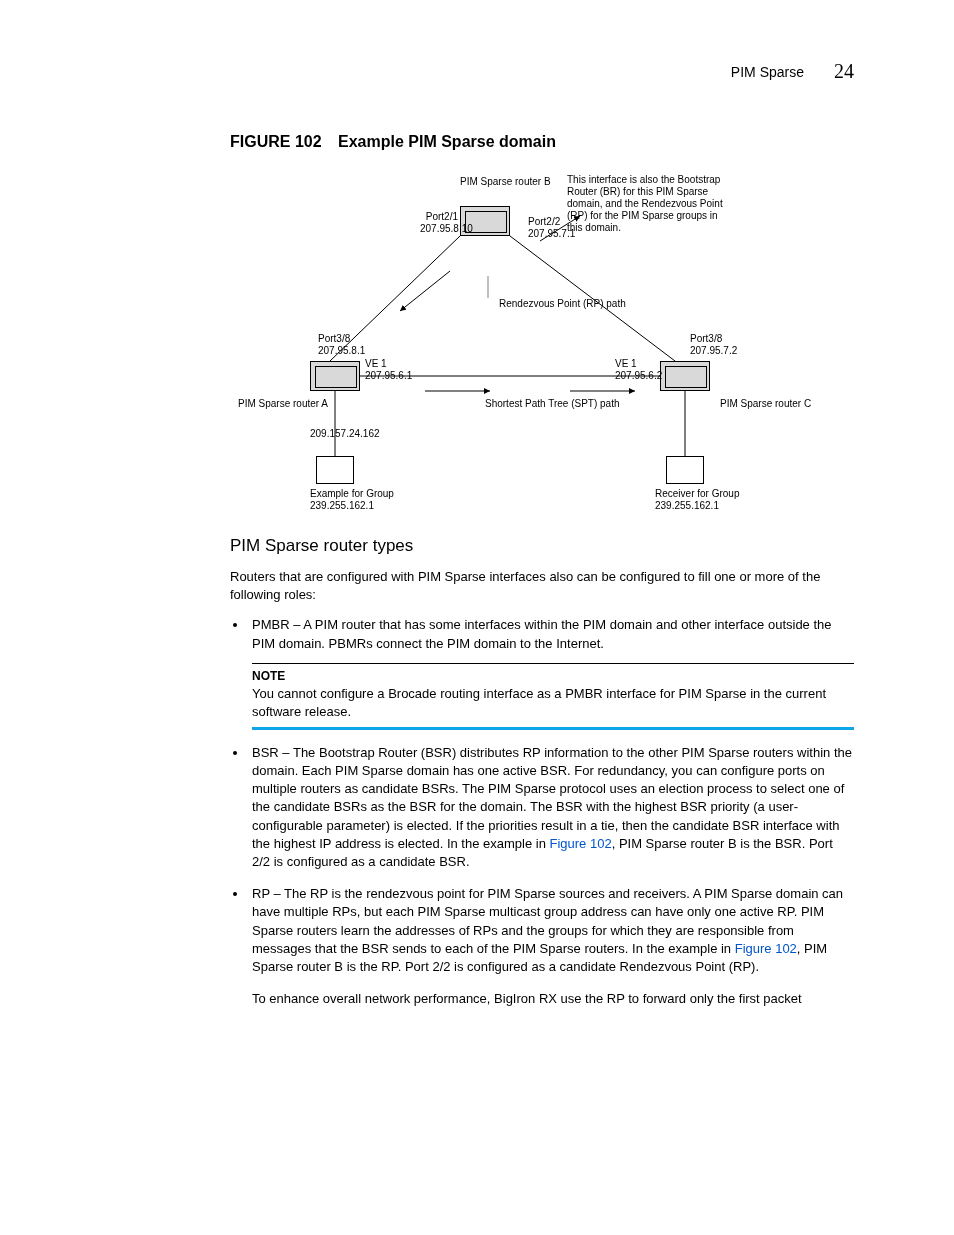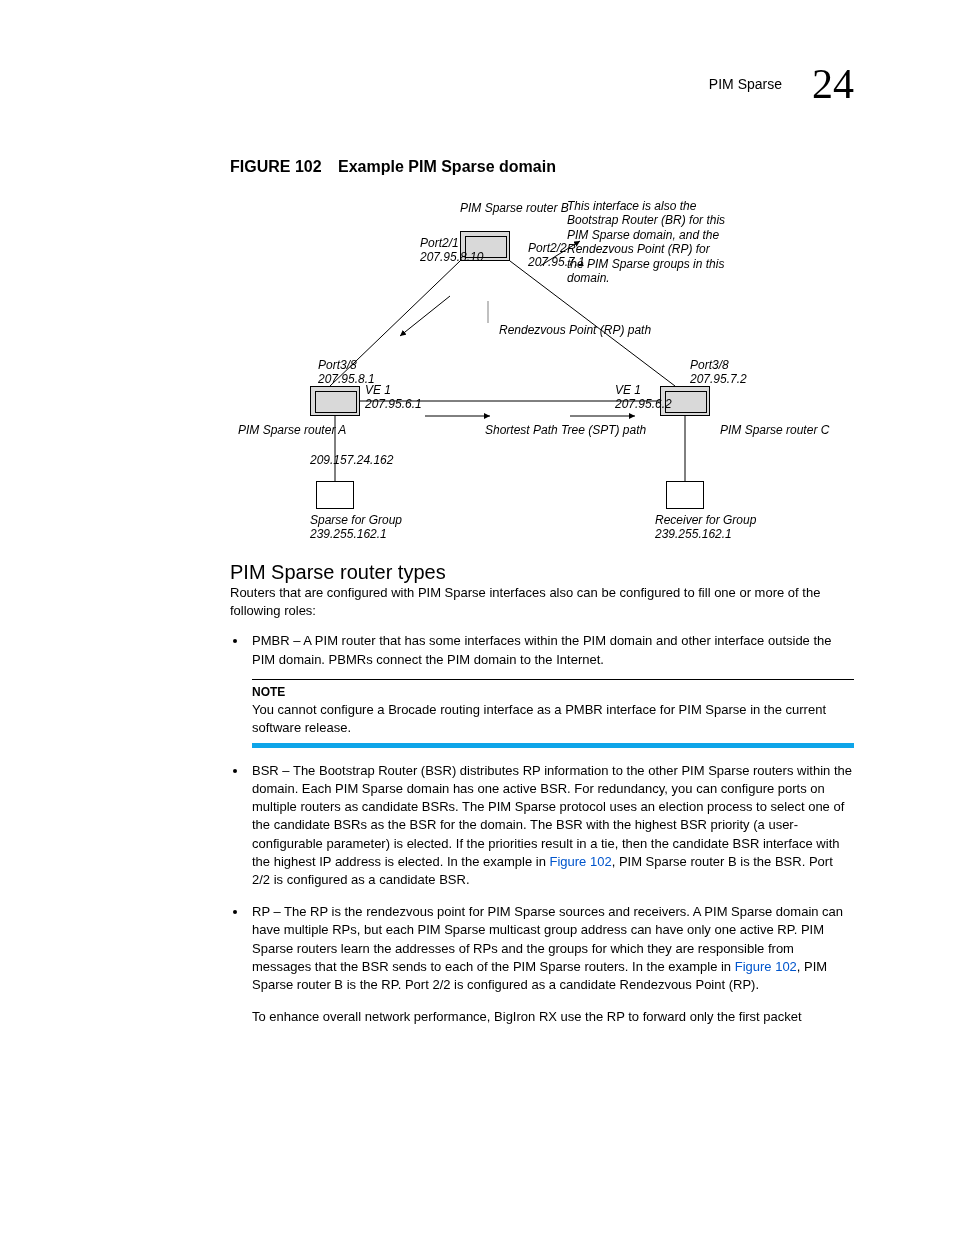--- a/index.html
+++ b/index.html
@@ -14,31 +14,30 @@
     padding: 60px 100px 60px 100px;
   }
   .header {
     display: flex;
     justify-content: flex-end;
     align-items: center;
     gap: 30px;
     margin-bottom: 50px;
   }
   .header-title { font-size: 14px; }
-  .header-chapter { font-size: 42px; font-weight: normal; font-family: Georgia, serif; }
+  .header-chapter { font-size: 20px; font-weight: normal; font-family: Georgia, serif; }
   .content { padding-left: 130px; }
   .figure-caption { font-size: 16px; font-weight: bold; margin-bottom: 15px; }
   .figure-caption .figlabel { margin-right: 12px; }
   .diagram {
     position: relative;
     height: 350px;
     width: 100%;
-    font-size: 12px;
+    font-size: 10px;
     margin-bottom: 20px;
-    font-style: italic;
   }
   .router {
     position: absolute;
     width: 50px;
     height: 30px;
     background: #d9d9d9;
     border: 1px solid #000;
   }
   .router-inner {
     position: absolute;
@@ -50,33 +49,33 @@
   }
   .box {
     position: absolute;
     width: 38px;
     height: 28px;
     background: #fff;
     border: 1px solid #000;
   }
   .label { position: absolute; line-height: 1.2; }
   .h2 {
-    font-size: 20px;
+    font-size: 17px;
     font-weight: normal;
     font-family: Arial, sans-serif;
-    margin-bottom: 0;
+    margin-bottom: 12px;
   }
   p { margin-bottom: 12px; line-height: 1.4; }
   ul { list-style: disc; padding-left: 18px; margin-bottom: 28px; }
   li { margin-bottom: 14px; line-height: 1.4; padding-left: 4px; }
   .note-block {
     margin: 10px 0 14px 0;
     padding-top: 4px;
     border-top: 1px solid #000;
-    border-bottom: 5px solid #0ea5e9;
+    border-bottom: 3px solid #0ea5e9;
     padding-bottom: 6px;
   }
   .note-label { font-weight: bold; font-size: 12px; }
   .figlink { color: #0055cc; }
   svg { position: absolute; top: 0; left: 0; overflow: visible; }
 </style>
 </head>
 <body>
 
 <div class="header">
@@ -116,21 +115,21 @@
       <line x1="455" y1="225" x2="455" y2="290" stroke="#000" stroke-width="1"></line>
 
       <line x1="258" y1="110" x2="258" y2="132" stroke="#000" stroke-width="0.5"></line>
     </svg>
 
     <div class="label" style="left:230px;top:10px;">PIM Sparse router B</div>
     <div class="router" style="left:230px;top:40px;">
         <div class="router-inner"></div>
       </div>
     <div class="label" style="left:337px;top:8px;width:160px;">This interface is also the Bootstrap Router (BR) for this PIM Sparse domain, and the Rendezvous Point (RP) for the PIM Sparse groups in this domain.</div>
-    <div class="label" style="left:190px;top:45px;width:38px;">
+    <div class="label" style="left:190px;top:45px;text-align:right;width:38px;">
       <span>Port2/1</span><br><span>207.95.8.10</span>
     </div>
     <div class="label" style="left:298px;top:50px;">
       <span>Port2/2</span><br><span>207.95.7.1</span>
     </div>
     <div class="label" style="left:255px;top:132px;margin-left:14px;">Rendezvous Point (RP) path</div>
 
     <div class="label" style="left:88px;top:167px;">
       <span>Port3/8</span><br><span>207.95.8.1</span>
     </div>
@@ -151,21 +150,21 @@
     <div class="label" style="left:490px;top:232px;">PIM Sparse router C</div>
     <div class="label" style="left:385px;top:192px;">
       <span>VE 1</span><br><span>207.95.6.2</span>
     </div>
 
     <div class="label" style="left:255px;top:232px;text-align:center;">Shortest Path Tree (SPT) path</div>
 
     <div class="label" style="left:80px;top:262px;">209.157.24.162</div>
     <div class="box" style="left:86px;top:290px;"></div>
     <div class="label" style="left:80px;top:322px;">
-      <span>Sparse for Group</span><br><span>239.255.162.1</span>
+      <span>Example for Group</span><br><span>239.255.162.1</span>
     </div>
 
     <div class="box" style="left:436px;top:290px;"></div>
     <div class="label" style="left:425px;top:322px;">
       <span>Receiver for Group</span><br><span>239.255.162.1</span>
     </div>
   </div>
 
   <h2 class="h2">PIM Sparse router types</h2>
 

